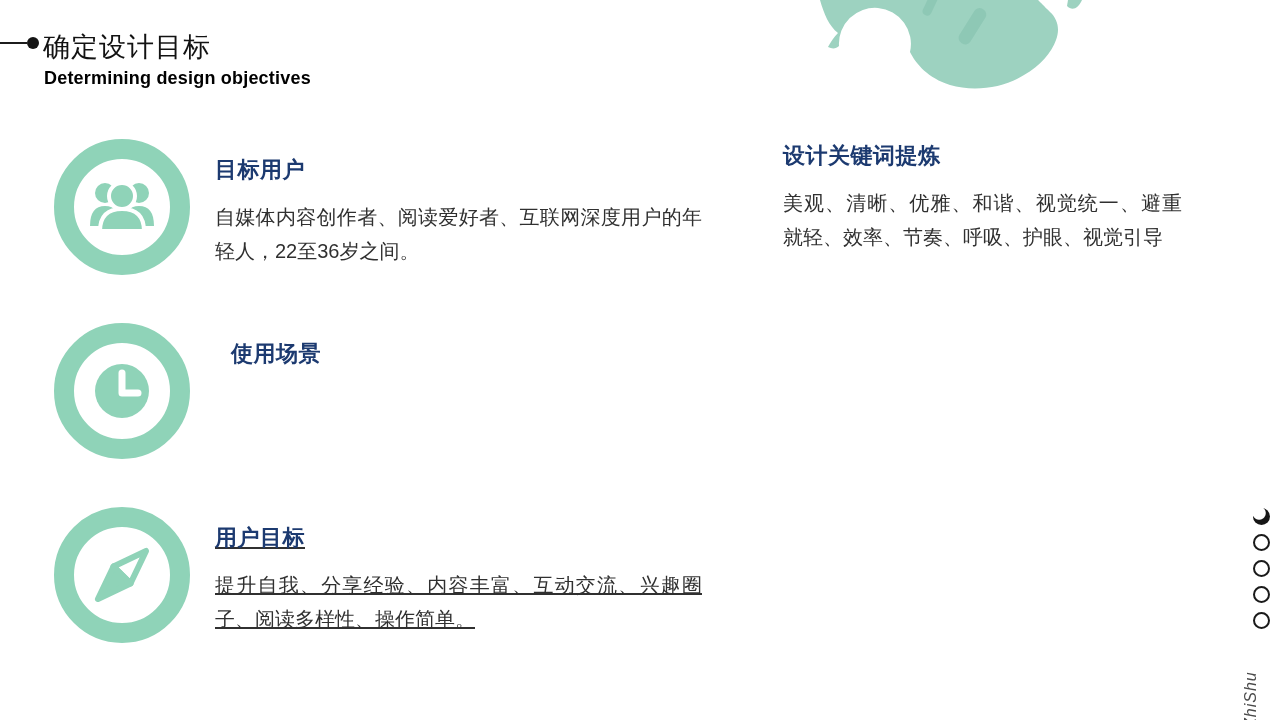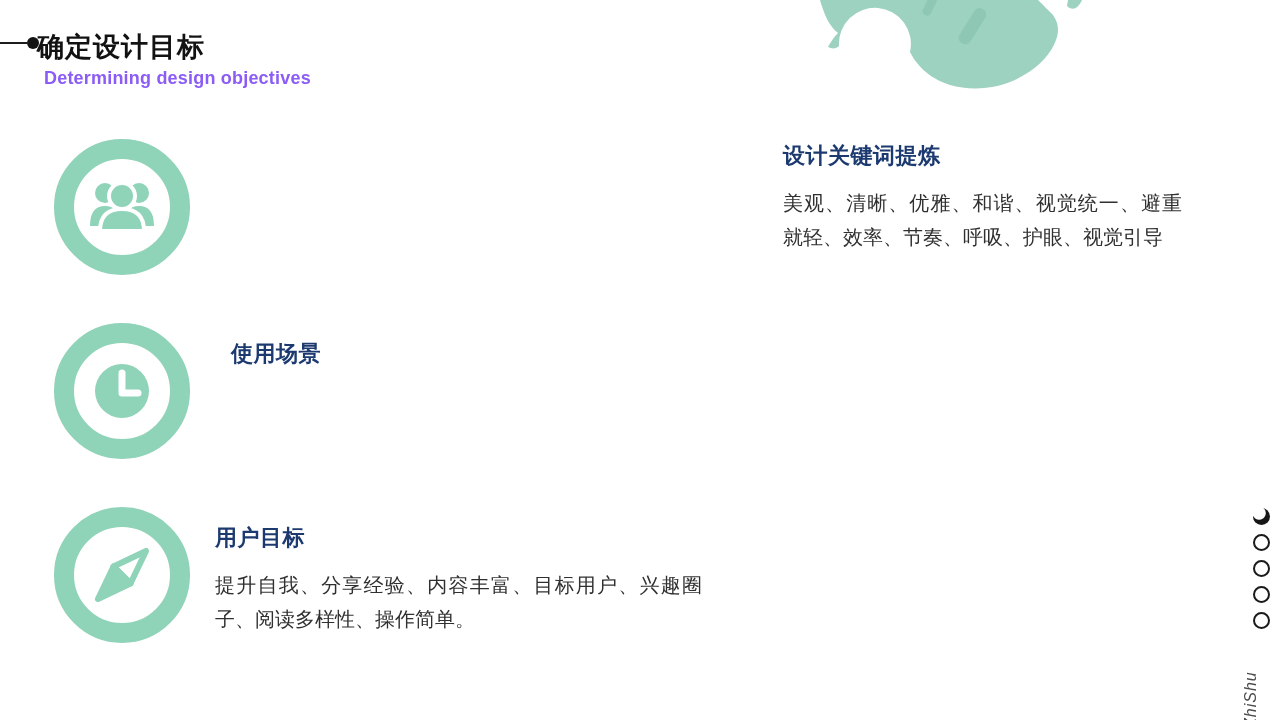--- a/index.html
+++ b/index.html
@@ -15,38 +15,38 @@
   
   .header-line {
     position:absolute; left:0; top:42px;
     width:27px; height:2px; background:#1c1c1c;
   }
   .header-dot {
     position:absolute; left:27px; top:37px;
     width:12px; height:12px; border-radius:50%; background:#141414;
   }
   .page-title {
-    position:absolute; left:37px; top:29px;
-    font-size:27px; font-weight:bold; color:#121212;
+    position:absolute; left:43px; top:29px;
+    font-size:27px; font-weight:normal; color:#121212;
     letter-spacing:1px;
   }
   .page-subtitle {
     position:absolute; left:44px; top:68px;
-    font-size:18px; font-weight:bold; color:#8b5cf6;
+    font-size:18px; font-weight:bold; color:#000000;
     letter-spacing:0.2px;
   }
 
   
   .blob-wrap { position:absolute; left:788px; top:0; width:300px; height:100px; }
 
   
   .feature { position:absolute; left:54px; display:flex; }
   .feature-1 { top:139px; }
   .feature-2 { top:323px;gap:16px; }
-  .feature-3 { top:507px; }
+  .feature-3 { top:507px;text-decoration:underline; }
   .feature-icon { width:136px; height:136px; flex:0 0 136px; }
   .feature-text { margin-left:25px; width:487px; }
   .feature-heading {
     margin-top:17px; font-size:22px; font-weight:bold;
     color:#1c3a70; line-height:28px; letter-spacing:0.5px;
   }
   .feature-body {
     margin-top:16px; font-size:20px; line-height:34px;
     color:#303030; text-align:justify;
   }
@@ -115,20 +115,22 @@
     <g fill="#8fd3b8">
       <circle cx="51" cy="54" r="10"></circle>
       <circle cx="85" cy="54" r="10"></circle>
       <path d="M36,87 Q36,67 51,67 Q66,67 66,87 Z"></path>
       <path d="M70,87 Q70,67 85,67 Q100,67 100,87 Z"></path>
       <circle cx="68" cy="57" r="13" stroke="#ffffff" stroke-width="4"></circle>
       <path d="M46,92 Q46,70 68,70 Q90,70 90,92 Z" stroke="#ffffff" stroke-width="4"></path>
     </g>
   </svg>
   <div class="feature-text">
+    <div class="feature-heading">目标用户</div>
+    <div class="feature-body">自媒体内容创作者、阅读爱好者、互联网深度用户的年轻人，22至36岁之间。</div>
   </div>
 </div>
 
 <div class="feature feature-2">
   <svg class="feature-icon" viewBox="0 0 136 136">
     <circle cx="68" cy="68" r="58" fill="none" stroke="#8fd3b8" stroke-width="20"></circle>
     <circle cx="68" cy="68" r="27" fill="#8fd3b8"></circle>
     <path d="M68,50 L68,70 L84,70" fill="none" stroke="#ffffff" stroke-width="7" stroke-linecap="round" stroke-linejoin="round"></path>
   </svg>
   <div class="feature-text">
@@ -139,21 +141,21 @@
 <div class="feature feature-3">
   <svg class="feature-icon" viewBox="0 0 136 136">
     <circle cx="68" cy="68" r="58" fill="none" stroke="#8fd3b8" stroke-width="20"></circle>
     <g transform="rotate(45 68 68)">
       <path d="M68,34 L80,68 L56,68 Z" fill="#ffffff" stroke="#8fd3b8" stroke-width="6" stroke-linejoin="round"></path>
       <path d="M68,102 L80,68 L56,68 Z" fill="#8fd3b8" stroke="#8fd3b8" stroke-width="6" stroke-linejoin="round"></path>
     </g>
   </svg>
   <div class="feature-text">
     <div class="feature-heading">用户目标</div>
-    <div class="feature-body">提升自我、分享经验、内容丰富、目标用户、兴趣圈子、阅读多样性、操作简单。</div>
+    <div class="feature-body">提升自我、分享经验、内容丰富、互动交流、兴趣圈子、阅读多样性、操作简单。</div>
   </div>
 </div>
 
 <div class="keywords">
   <div class="keywords-heading">设计关键词提炼</div>
   <p class="kw-1">美观、清晰、优雅、和谐、视觉统一、避重就轻、效率、节奏、呼吸、护眼、视觉引导</p>
 </div>
 
 <div class="page-dots">
   <span class="dot active"></span>

